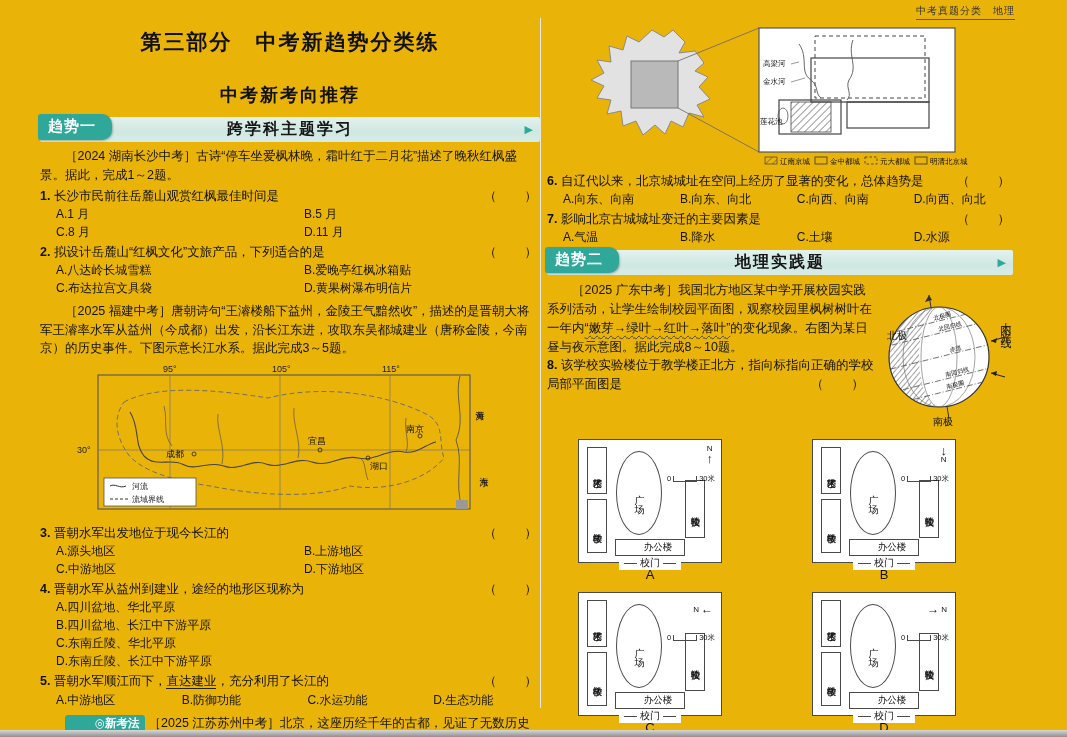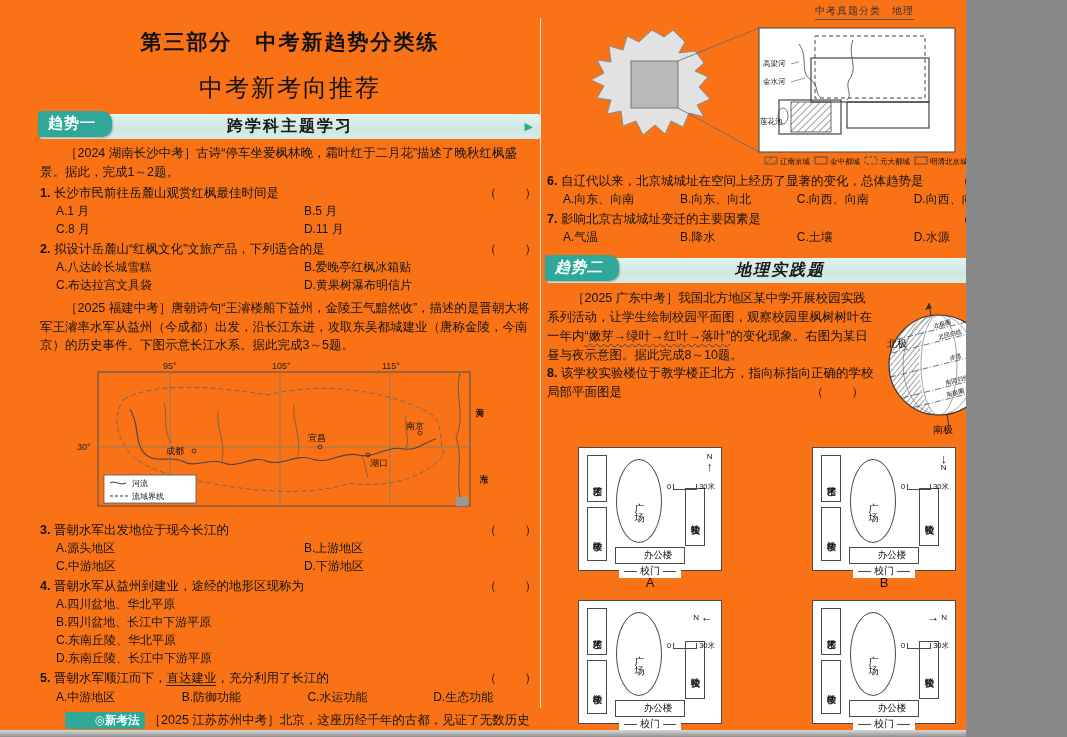--- a/index.html
+++ b/index.html
@@ -1,26 +1,26 @@
 <!DOCTYPE html>
 <html><head>
 <meta charset="utf-8">
 <style>
   html,body{margin:0;padding:0;background:#888;}
-  .page{position:relative;width:966px;height:737px;background:#f97316;overflow:hidden;
+  .page{position:relative;width:1067px;height:737px;background:#eab308;overflow:hidden;
         font-family:"Liberation Sans","DejaVu Sans",sans-serif;color:#222;}
   .page-edge{position:absolute;left:0;bottom:0;width:100%;height:7px;
              background:linear-gradient(#d8d8d8,#8f8f8f);}
   .corner{position:absolute;top:4px;right:52px;font-size:10px;color:#333;
           border-bottom:1px solid #555;padding-bottom:1px;letter-spacing:1px;}
   .col-divider{position:absolute;left:540px;top:18px;width:1px;height:690px;background:#e6e6e6;}
   .col-left{position:absolute;left:40px;top:0;width:500px;}
   .col-right{position:absolute;left:547px;top:0;width:466px;}
   .part-title{margin:28px 0 0;text-align:center;font-size:21px;font-weight:bold;letter-spacing:2px;color:#111;}
-  .subtitle{margin-top:16px;text-align:center;font-size:24px;font-weight:normal;letter-spacing:2px;color:#111;}
+  .subtitle{margin-top:27px;text-align:center;font-size:18px;font-weight:bold;letter-spacing:2px;color:#111;}
   .banner{position:relative;margin-top:10px;height:25px;
           background:linear-gradient(180deg,#e3f2ee 0%,#cfe8e1 60%,#d9ece7 100%);
           display:flex;align-items:center;border-radius:2px;}
   .trend-badge{position:absolute;left:-2px;top:-3px;background:#2fa89a;color:#fff;font-weight:bold;
                font-size:15px;padding:3px 16px 4px 10px;border-radius:3px 10px 10px 3px;
                letter-spacing:1px;box-shadow:1px 1px 2px rgba(0,0,0,.25);}
   .banner-title{flex:1;text-align:center;font-weight:bold;font-size:16px;color:#161616;letter-spacing:2px;}
   .banner-arrow{position:absolute;right:7px;color:#2fa89a;font-size:11px;}
   .para{margin:5px 0 0;font-size:12.5px;line-height:1.5;text-indent:2em;color:#141414;}
   .emph-wavy{text-decoration:underline wavy #444 1px;text-underline-offset:3px;}
@@ -281,21 +281,21 @@
         <span class="bracket">（　　）</span>
       </div>
       <div class="opts4">
         <span>A.气温</span>
         <span>B.降水</span>
         <span>C.土壤</span>
         <span>D.水源</span>
       </div>
     </div>
 
-    <div class="banner" style="margin-top:12px;font-style:italic;">
+    <div class="banner" style="margin-top:4px;">
       <span class="trend-badge">趋势二</span>
       <span class="banner-title">地理实践题</span>
       <span class="banner-arrow">▶</span>
     </div>
 
     <div class="trend2-body">
 
       <div class="globe-box">
         <svg width="132" height="148" viewBox="0 0 132 148">
           <defs>

